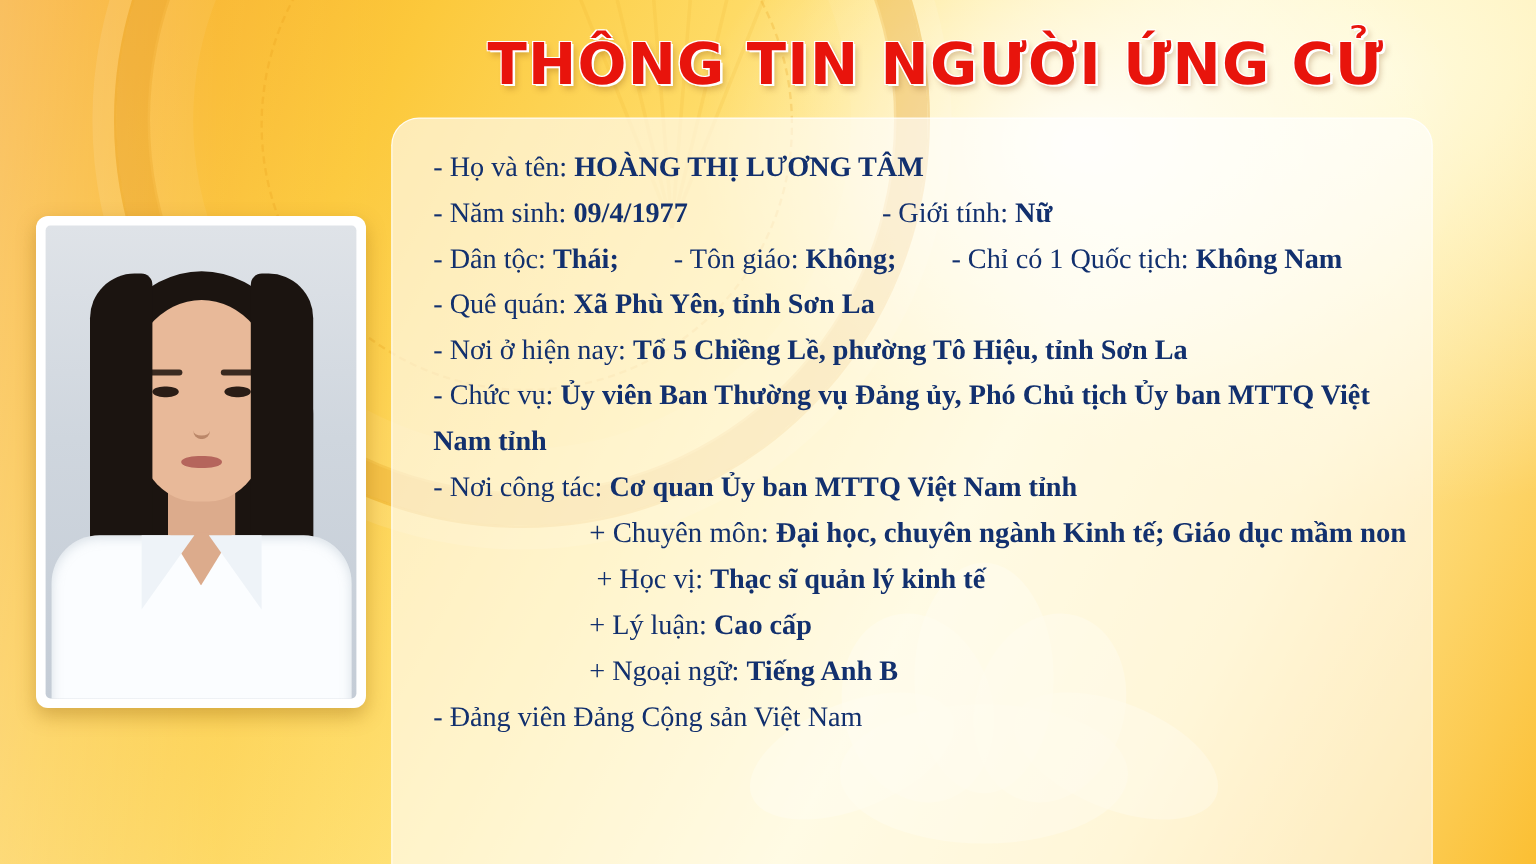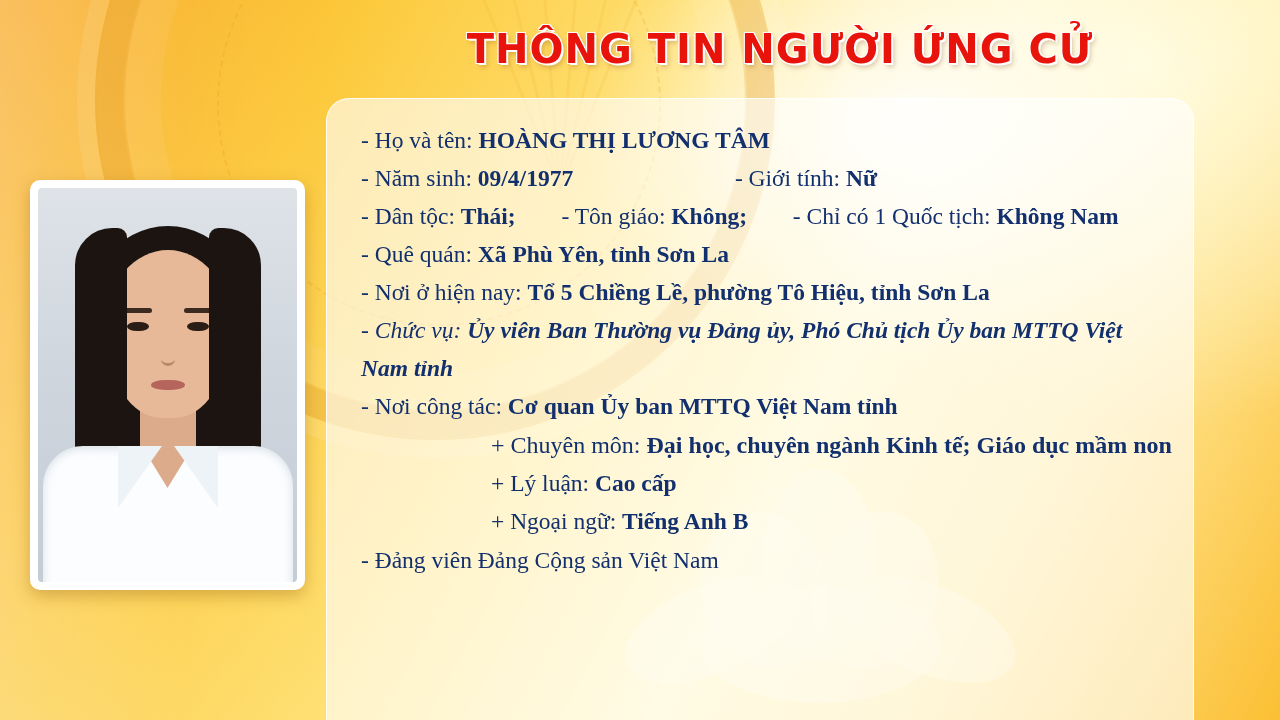--- a/index.html
+++ b/index.html
@@ -75,21 +75,21 @@
   }
 
   .title {
     position: absolute;
     left: 330px;
     top: 26px;
     width: 900px;
     text-align: center;
     font-family: "DejaVu Sans", sans-serif;
     font-weight: bold;
-    font-size: 40px;
+    font-size: 48px;
     letter-spacing: 1px;
     color: #e8140c;
     text-shadow:
       2px 2px 0 #ffffff,
       -1px -1px 0 #ffffff,
       1px -1px 0 #ffffff,
       -1px 1px 0 #ffffff,
       3px 4px 5px rgba(120,60,0,0.28);
     white-space: nowrap;
   }
@@ -228,21 +228,21 @@
     border-radius: 23px;
     padding: 22px 30px 14px 34px;
   }
 
   .lines {
     font-size: 23.5px;
     line-height: 1.62;
     color: #12306e;
   }
   .line { white-space: nowrap; }
-  .line.wrap { white-space: normal; font-style: italic; }
+  .line.wrap { white-space: normal; }
   b { font-weight: bold; }
 
   .gap-sm { display: inline-block; width: 34px; }
   .gap-lg { display: inline-block; width: 150px; }
   .indent-1 { padding-left: 130px; }
   .indent-2 { padding-left: 136px; }
   .sub-smaller { font-size: 24px; }
 </style>
 </head>
 <body>
@@ -342,20 +342,24 @@
         <span>- Nơi công tác:</span>
         <b>Cơ quan Ủy ban MTTQ Việt Nam tỉnh</b>
       </div>
 
 
       <div class="line indent-1 sub-smaller">
         <span>+ Chuyên môn:</span>
         <b>Đại học, chuyên ngành Kinh tế; Giáo dục mầm non</b>
       </div>
 
+      <div class="line indent-2">
+        <span>+ Học vị:</span>
+        <b>Thạc sĩ quản lý kinh tế</b>
+      </div>
 
       <div class="line indent-1">
         <span>+ Lý luận:</span>
         <b>Cao cấp</b>
       </div>
 
       <div class="line indent-1">
         <span>+ Ngoại ngữ:</span>
         <b>Tiếng Anh B</b>
       </div>

